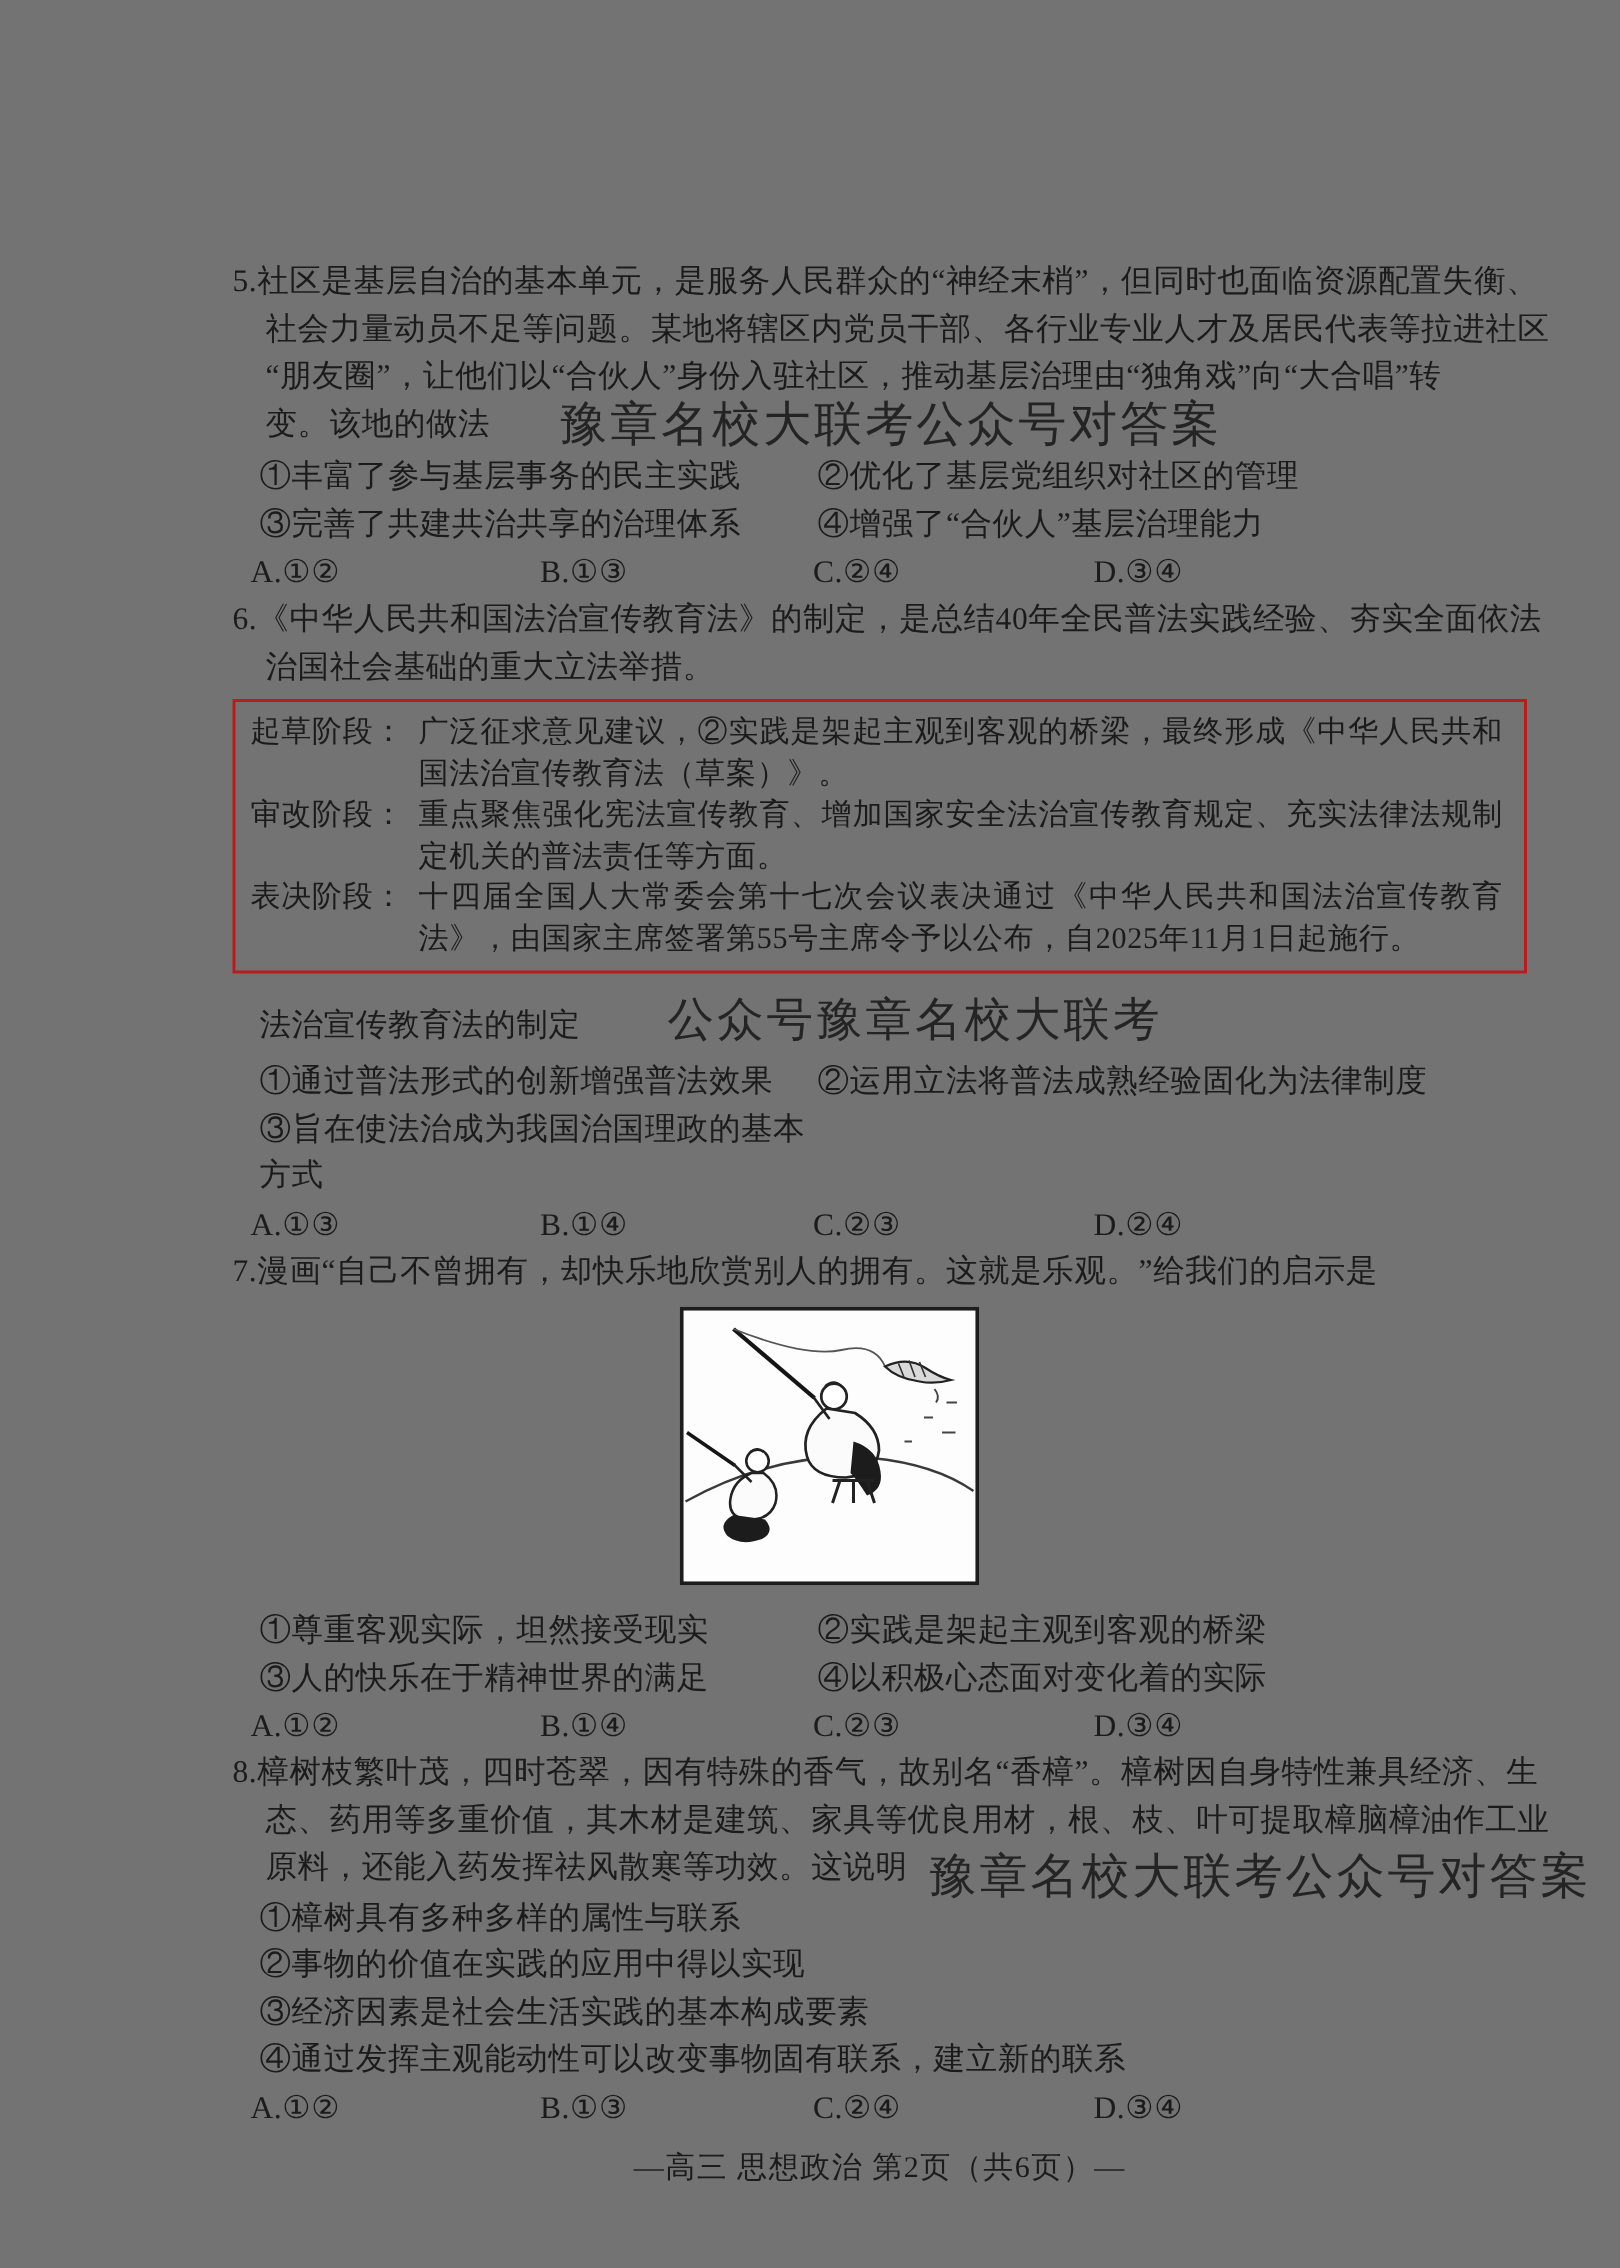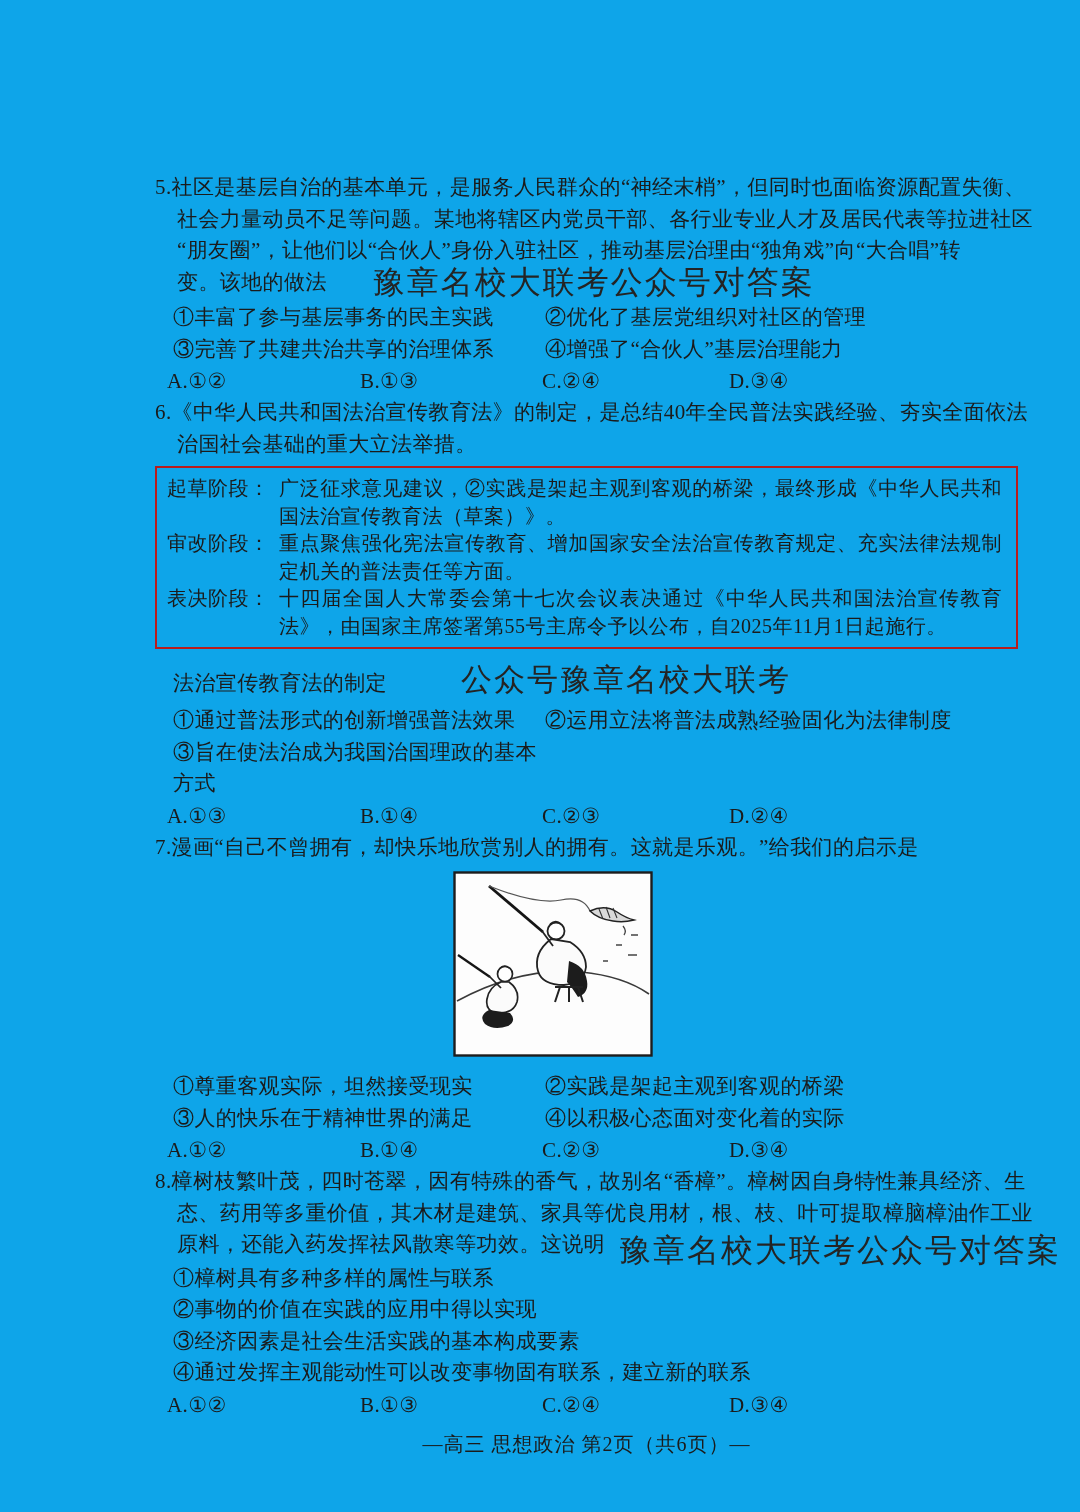--- a/index.html
+++ b/index.html
@@ -1,20 +1,20 @@
 <!DOCTYPE html>
 <html><head>
 <meta charset="utf-8">
 <style>
   * { box-sizing: border-box; }
   html, body { margin: 0; padding: 0; background: #e8e8e8; }
   .page {
     width: 1080px; height: 1512px;
     margin: 0 auto;
-    background: #0ea5e9;
+    background: #737373;
     font-family: "Liberation Serif", "DejaVu Serif", serif;
     color: #1b1b1b;
     padding: 172px 62px 0 155px;
     position: relative;
     overflow: hidden;
   }
   .line { font-size: 21px; line-height: 31.5px; letter-spacing: 0.4px; white-space: nowrap; }
   .cont { padding-left: 22px; }
   .wm-row { display: flex; align-items: flex-end; }
   .watermark {
@@ -36,21 +36,21 @@
     padding-left: 12px; font-size: 21px; line-height: 32px; letter-spacing: 0.4px;
   }
   .stage-box {
     border: 2px solid #b91c1c;
     margin: 6px 0 10px 0;
     padding: 7px 14px 7px 10px;
   }
   .stage-row { display: flex; font-size: 20px; line-height: 27.5px; letter-spacing: 0.5px; }
   .stage-label { width: 112px; flex: none; }
   .stage-text { flex: 1; text-align: justify; }
-  .leadin-row { display: flex; align-items: baseline; padding-left: 18px; margin: 6px 0 0 0; gap: 16px; }
+  .leadin-row { display: flex; align-items: baseline; padding-left: 18px; margin: 6px 0 0 0; }
   .leadin { font-size: 21px; line-height: 32px; letter-spacing: 0.4px; }
   .cartoon-wrap { margin: 8px 0 12px 298px; height: 188px; }
   .page-footer { text-align: center; font-size: 20px; margin-top: 10px; letter-spacing: 1px; }
 </style>
 </head>
 <body>
 
 <div class="page">
 
   <section>

